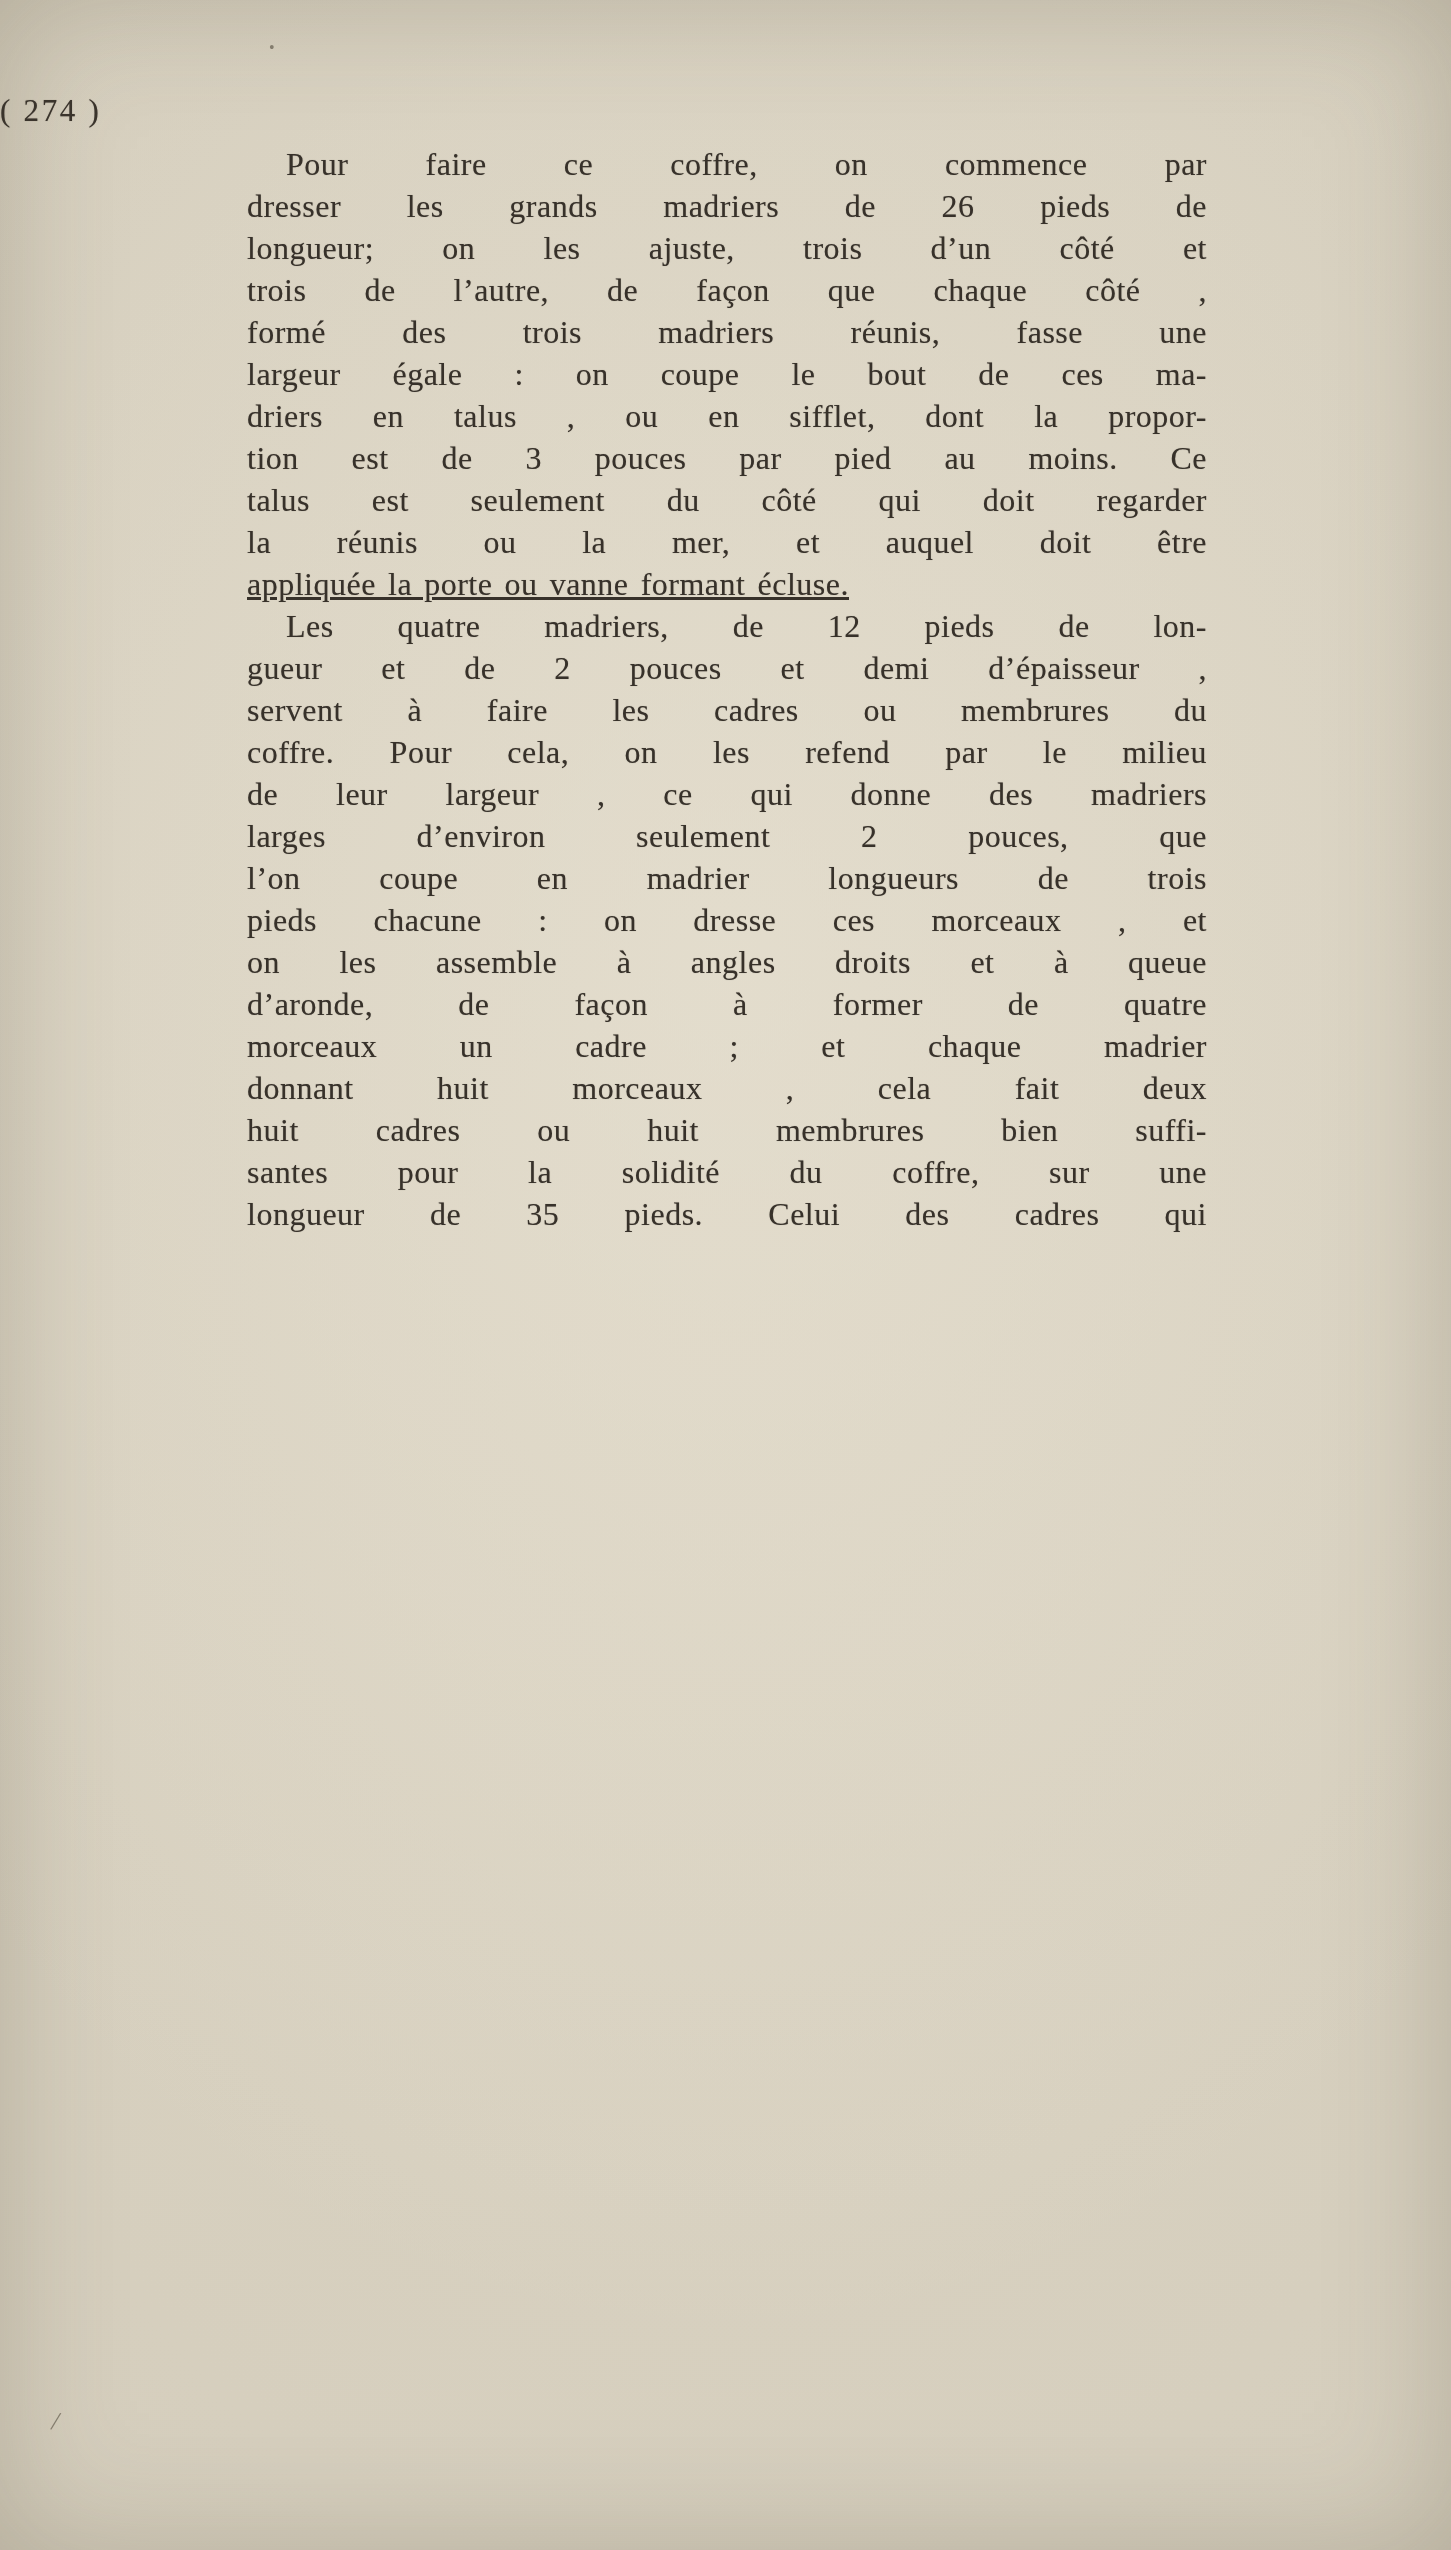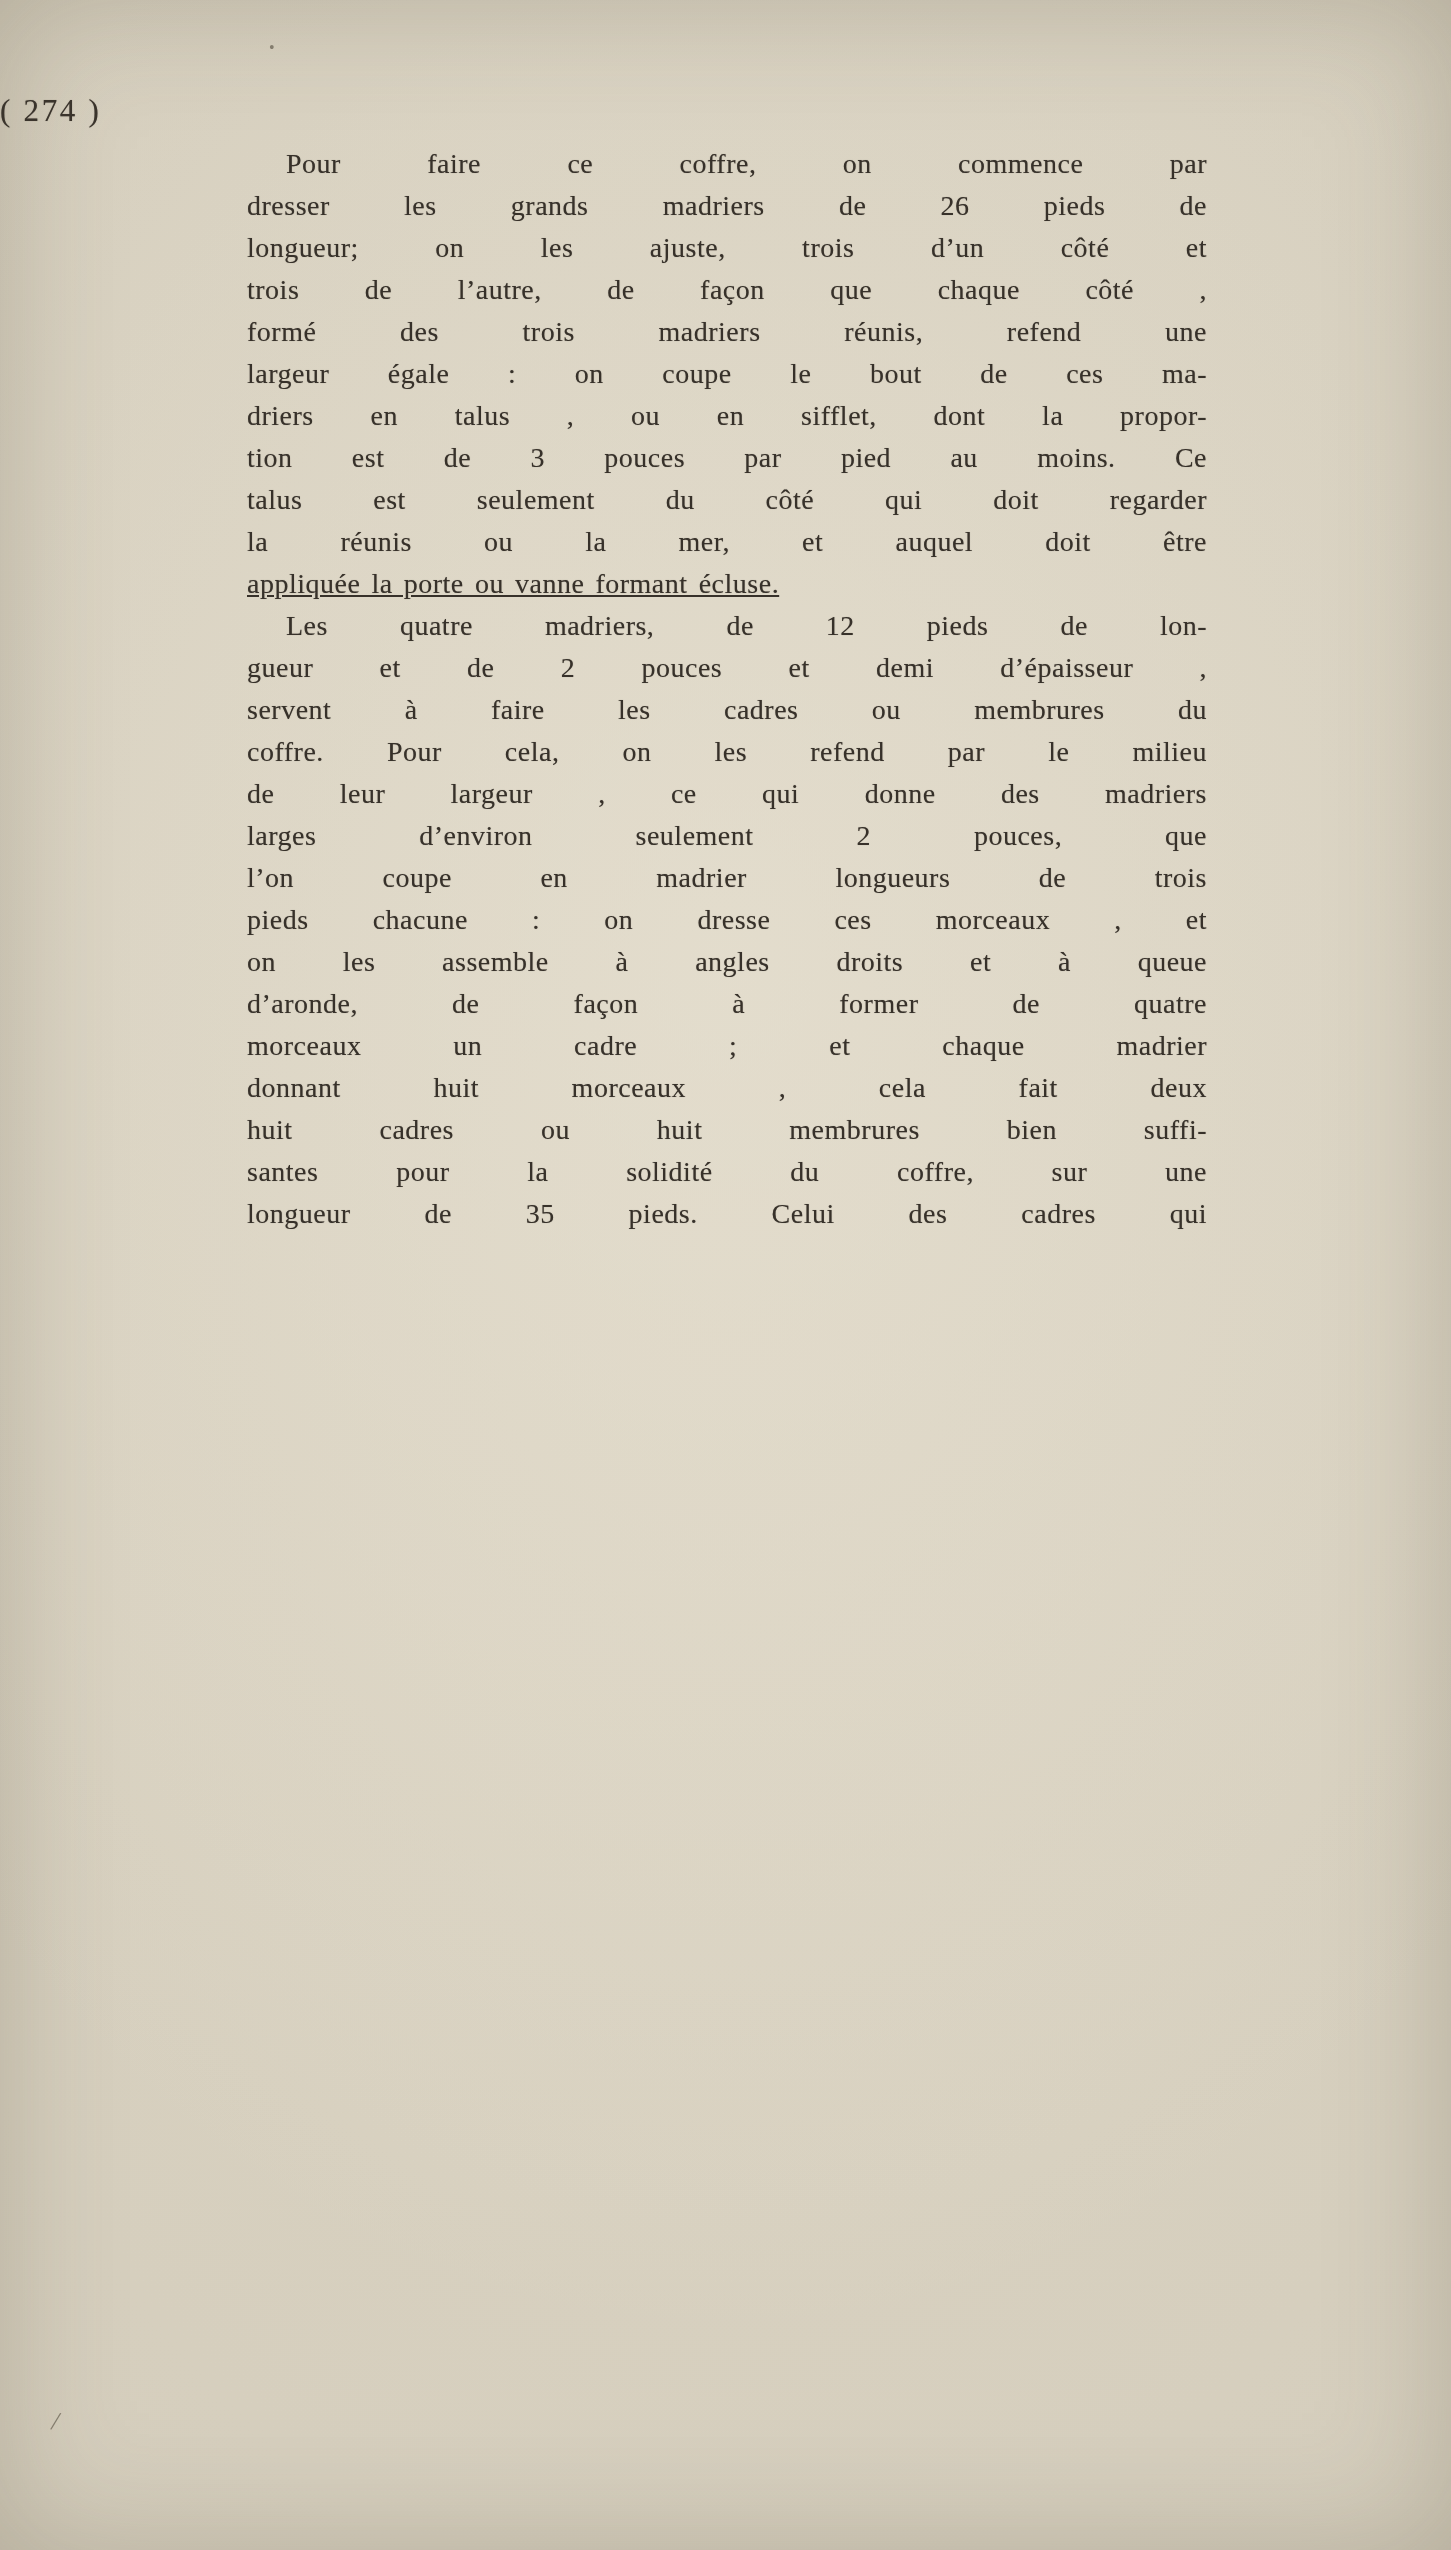--- a/index.html
+++ b/index.html
@@ -24,21 +24,21 @@
     margin-top: 93px;
     font-size: 31px;
     letter-spacing: 2.7px;
     color: #3a342c;
     text-shadow: 0 0 0.9px rgba(58,52,44,0.45);
   }
   .text-block {
     margin-top: 14.3px;
     margin-left: 247px;
     width: 960px;
-    font-size: 28px;
+    font-size: 32px;
     line-height: 42px;
     letter-spacing: 0.5px;
     word-spacing: 3.6px;
     text-shadow: 0 0 0.9px rgba(55,49,42,0.40);
   }
   .line {
     text-align: justify;
     text-align-last: justify;
     white-space: normal;
   }
@@ -61,21 +61,21 @@
 <body>
 
 <div class="page">
   <div class="page-number">( 274 )</div>
 
   <div class="text-block">
       <div class="line first">Pour faire ce coffre, on commence par</div>
       <div class="line">dresser les grands madriers de 26 pieds de</div>
       <div class="line">longueur; on les ajuste, trois d’un côté et</div>
       <div class="line">trois de l’autre, de façon que chaque côté ,</div>
-      <div class="line">formé des trois madriers réunis, refend une</div>
+      <div class="line">formé des trois madriers réunis, fasse une</div>
       <div class="line">largeur égale : on coupe le bout de ces ma-</div>
       <div class="line">driers en talus , ou en sifflet, dont la propor-</div>
       <div class="line">tion est de 3 pouces par pied au moins. Ce</div>
       <div class="line">talus est seulement du côté qui doit regarder</div>
       <div class="line">la réunis ou la mer, et auquel doit être</div>
       <div class="line para-end">appliquée la porte ou vanne formant écluse.</div>
       <div class="line first">Les quatre madriers, de 12 pieds de lon-</div>
       <div class="line">gueur et de 2 pouces et demi d’épaisseur ,</div>
       <div class="line">servent à faire les cadres ou membrures du</div>
       <div class="line">coffre. Pour cela, on les refend par le milieu</div>

